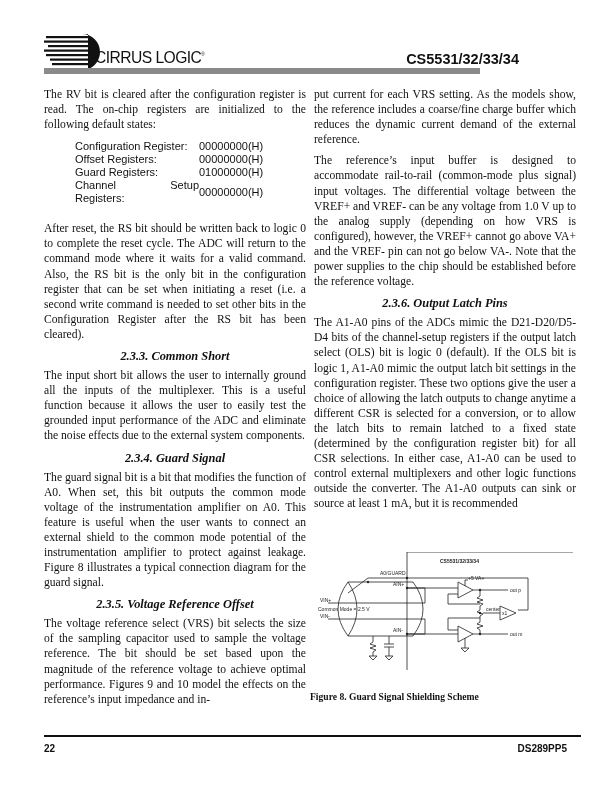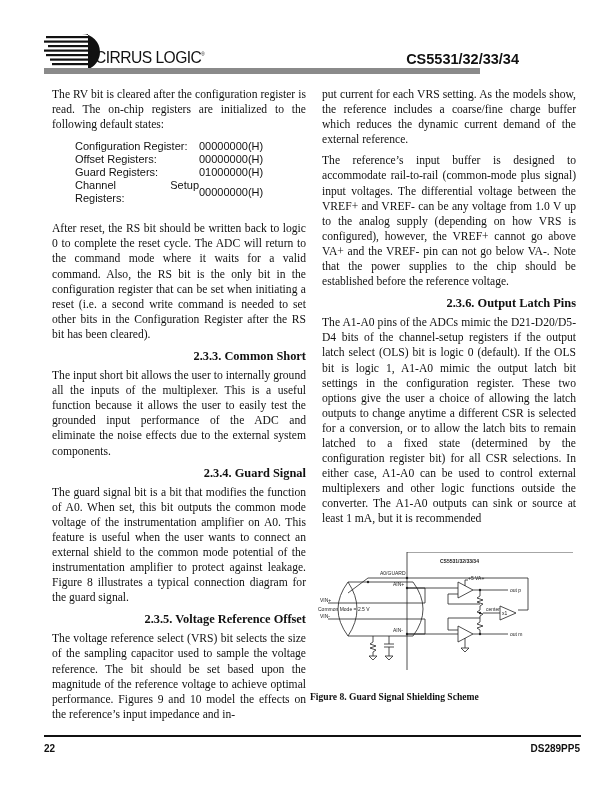--- a/index.html
+++ b/index.html
@@ -11,35 +11,35 @@
   .logo-text { position: absolute; left: 95px; top: 48px; font-family: "Liberation Sans", sans-serif; font-size: 17px; letter-spacing: -0.6px; color: #111; transform: scaleX(0.92); transform-origin: left; }
   .logo-text sup { font-size: 5px; }
   .doc-title { position: absolute; right: 92px; top: 51px; font-family: "Liberation Sans", sans-serif; font-weight: bold; font-size: 14.5px; color: #111; }
   .header-bar { position: absolute; left: 44px; top: 68px; width: 436px; height: 6px; background: #8a8a8a; }
   .header-bar { width: 436px; }
 
   
   .col { position: absolute; top: 87px; width: 262px; font-family: "Liberation Serif", serif; font-size: 11.6px; line-height: 15.1px; text-align: justify; }
   .col-left { left: 44px; }
   .col-right { left: 314px; }
-  .col p { margin: 0 0 6px 8px; }
-  .col h3 { margin: 3px 0 4px 0; font-family: "Liberation Serif", serif; font-weight: bold; font-size: 12.4px; line-height: 16px; text-align: right; }
+  .col p { margin: 0 0 6px 0; }
+  .col h3 { margin: 3px 0 4px 0; font-family: "Liberation Serif", serif; font-weight: bold; font-style: italic; font-size: 12.4px; line-height: 16px; text-align: center; }
   .reg-table { margin: 8px 0 16px 31px; border-collapse: collapse; font-family: "Liberation Sans", sans-serif; font-size: 11px; line-height: 13px; }
   .reg-table td { padding: 0; }
   .reg-table td.name { width: 124px; }
 
   
   .figure { position: absolute; left: 318px; top: 552px; width: 260px; height: 130px; }
   .fig-caption { position: absolute; left: 310px; top: 691px; width: 270px; text-align: left; font-family: "Liberation Serif", serif; font-weight: bold; font-size: 9.6px; }
   .fig-text { font-family: "Liberation Sans", sans-serif; font-size: 5px; fill: #222; }
 
   
   .footer-rule { position: absolute; left: 44px; top: 735px; width: 537px; height: 2px; background: #111; }
   .page-num { position: absolute; left: 44px; top: 743px; font-family: "Liberation Sans", sans-serif; font-weight: bold; font-size: 10px; }
-  .doc-code { position: absolute; right: 31px; top: 743px; font-family: "Liberation Sans", sans-serif; font-weight: bold; font-size: 10px; margin-left: 20px; }
+  .doc-code { position: absolute; right: 44px; top: 743px; font-family: "Liberation Sans", sans-serif; font-weight: bold; font-size: 10px; margin-left: 20px; }
 </style>
 </head>
 <body>
 
 <div class="page">
 
   <svg class="logo" viewBox="0 0 150 40">
     <g fill="#111">
       <path d="M38 4 A18 18 0 0 1 56 22 A18 18 0 0 1 44 39 L44 4 Z"></path>
       <rect x="2" y="6" width="44" height="2.2"></rect>

